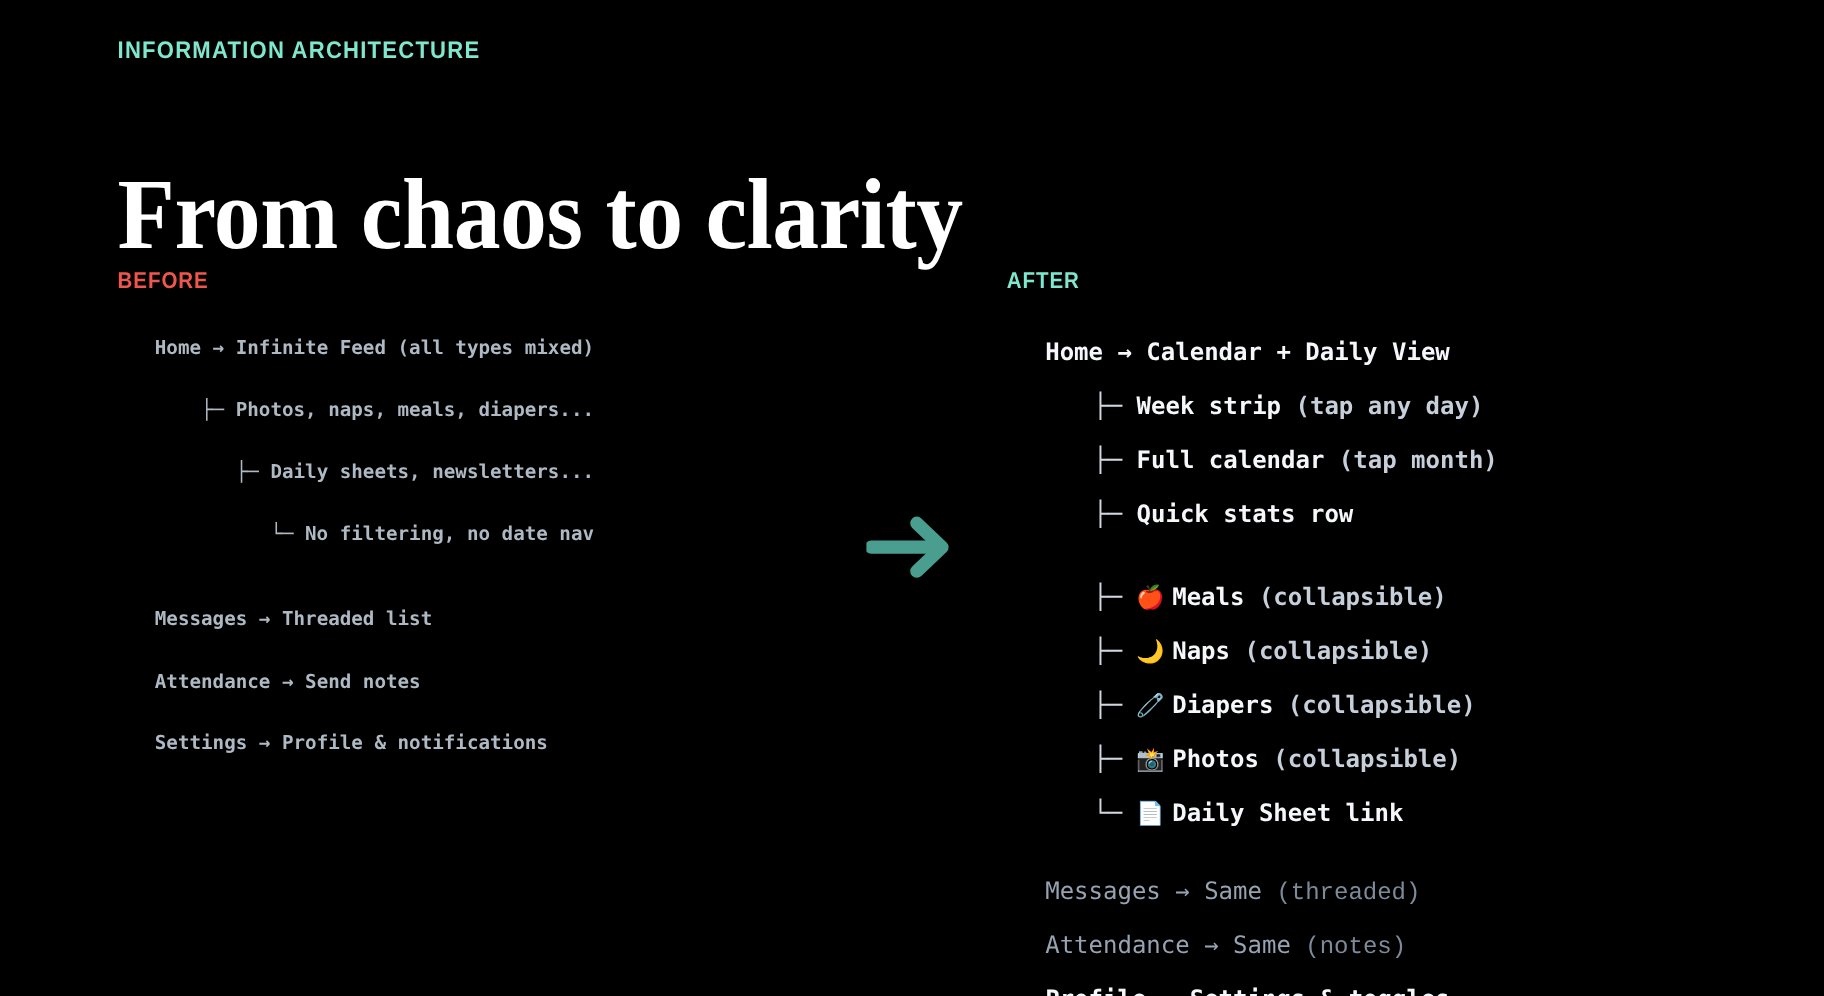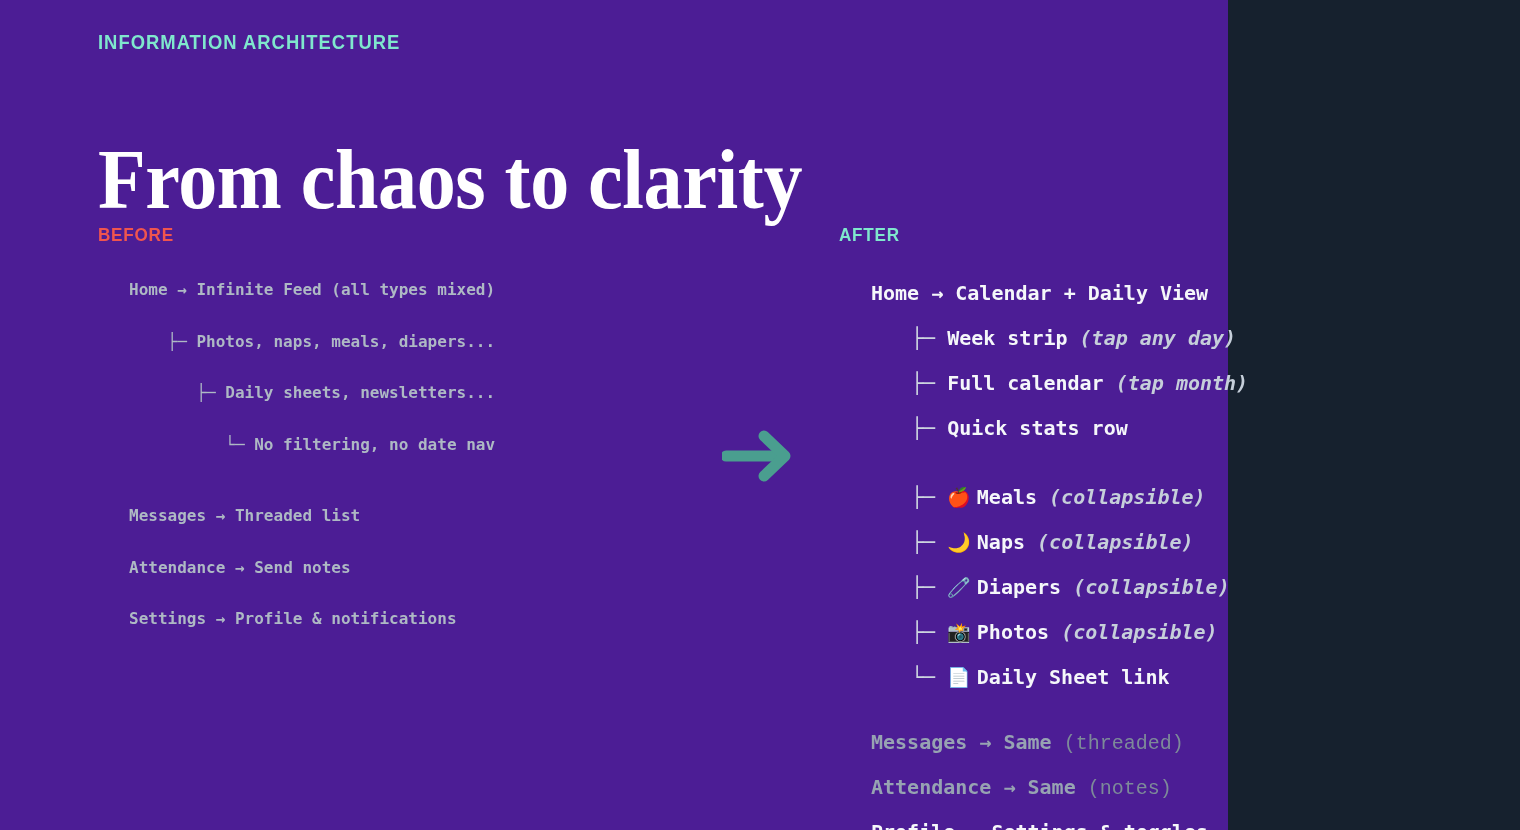--- a/index.html
+++ b/index.html
@@ -10,23 +10,23 @@
   body {
     width: 1520px;
     height: 830px;
     background: #16212e;
     font-family: "Liberation Sans", sans-serif;
     overflow: hidden;
   }
 
   .slide {
     position: relative;
-    width: 1228px;
+    width: 1520px;
     height: 830px;
-    background: #4c1d95;
+    background: #000000;
     box-sizing: border-box;
   }
 
   
   .eyebrow {
     position: absolute;
     left: 98px;
     top: 31px;
     font-family: "Liberation Sans", sans-serif;
     font-size: 20px;
@@ -92,22 +92,22 @@
     left: 871px;
     top: 283px;
     font-size: 20px;
     line-height: 1.0;
     color: #f5f7fa;
   }
   .col-after .row { height: 45px; }
   .col-after .row.sub { padding-left: 40px; }
 
   .b  { font-weight: bold; color: #f5f7fa; margin-top: 20px; }
-  .bd { font-weight: bold; color: #c6cfda; font-style: italic; }   
-  .dim{ font-weight: bold; color: #97a3b2; } 
+  .bd { font-weight: bold; color: #c6cfda; }   
+  .dim{ font-weight: normal; color: #97a3b2; } 
   .dim2{ font-weight: normal; color: #7d8a99; font-family: Liberation Mono, monospace; }
 
   .tree { color: #cfd8e1; }
   .tree-dim { color: #aeb9c4; }
 
   .emoji {
     font-family: "DejaVu Sans", sans-serif;
     font-size: 19px;
   }
 

